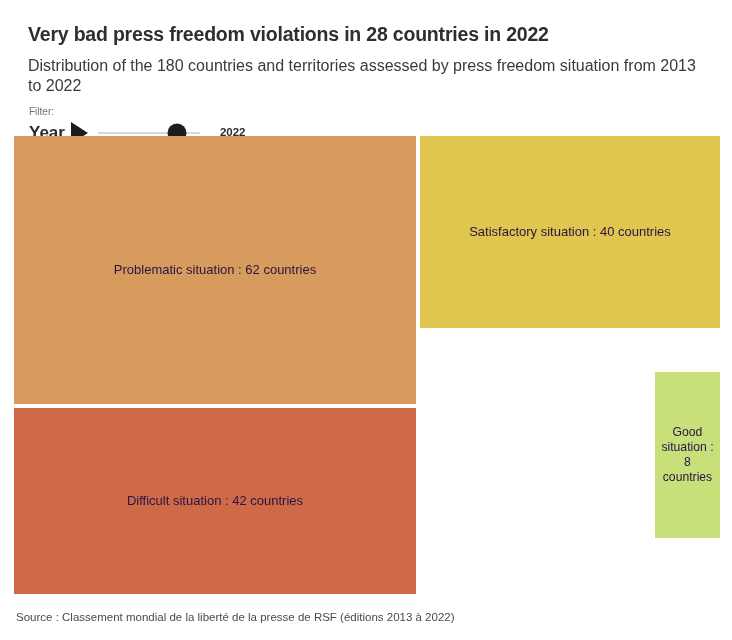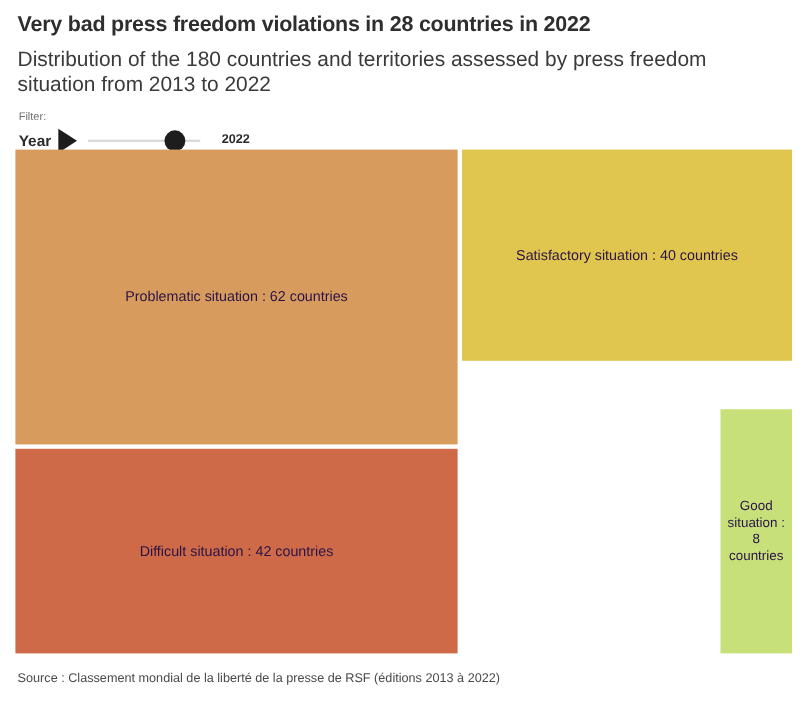--- a/index.html
+++ b/index.html
@@ -12,37 +12,37 @@
     height: 640px;
     font-family: "Liberation Sans", sans-serif;
     color: #2b2b2b;
     overflow: hidden;
     position: relative;
   }
 
   .page {
     position: absolute;
     inset: 0;
-    padding: 0;
+    padding: 12px;
   }
 
   
   .header {
     padding: 11px 14px 0 16px;
   }
   .title {
     font-size: 19.5px;
     font-weight: bold;
     letter-spacing: -0.2px;
     color: #2e2e2e;
     line-height: 1.15;
     margin: 0 0 11px 0;
   }
   .subtitle {
-    font-size: 19px;
+    font-size: 16px;
     font-weight: normal;
     color: #3a3a3a;
     line-height: 1.2;
     margin: 0 0 11px 0;
   }
 
   
   .filter-block {
     margin: 0 0 0 1px;
   }
@@ -51,21 +51,21 @@
     color: #6f6f6f;
     line-height: 1.1;
     margin: 0 0 5px 0;
   }
   .slider-row {
     display: flex;
     align-items: center;
     height: 22px;
   }
   .slider-label {
-    font-size: 14px;
+    font-size: 17px;
     font-weight: bold;
     color: #2b2b2b;
     margin-right: 6px;
     line-height: 1;
   }
   .play-button {
     width: 0;
     height: 0;
     border-top: 11px solid transparent;
     border-bottom: 11px solid transparent;
@@ -138,21 +138,21 @@
     font-size: 12.2px;
     line-height: 1.25;
     padding: 0 3px;
   }
 
   
   #tile-problematic   { left: 0;     top: 0;    width: 402px; height: 268px; align-items: center; }
   #tile-difficult     { left: 0;     top: 272px; width: 402px; height: 186px; text-align: center; }
   #tile-satisfactory  { left: 406px; top: 0;    width: 300px; height: 192px; }
   #tile-veryserious   { left: 406px; top: 236px; width: 231px; height: 222px; }
-  #tile-good          { left: 641px; top: 236px; width: 65px;  height: 222px; }
+  #tile-good          { left: 641px; top: 236px; width: 65px;  height: 166px; }
 
   
   .source {
     position: absolute;
     left: 16px;
     top: 611px;
     font-size: 11.5px;
     color: #4a4a4a;
     line-height: 1.2;
     white-space: nowrap;

